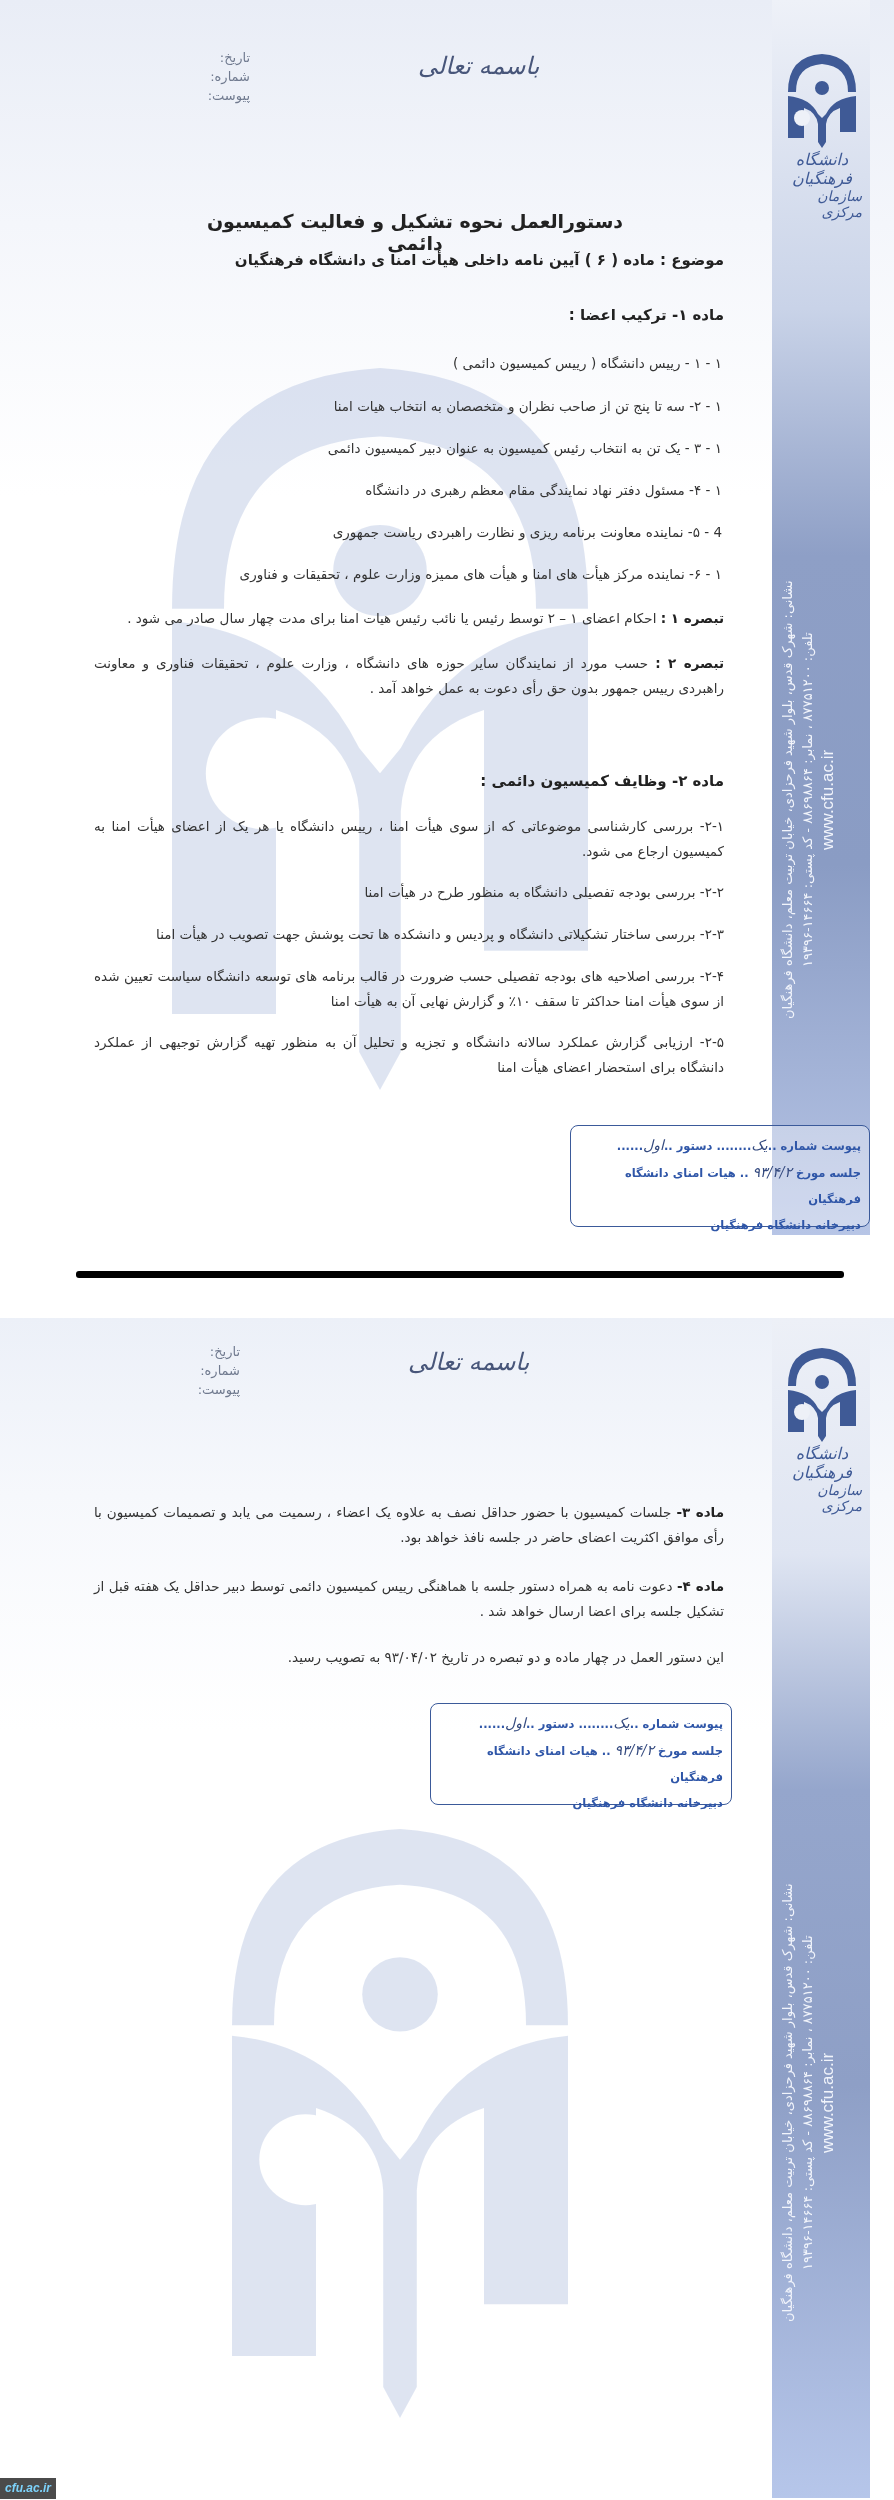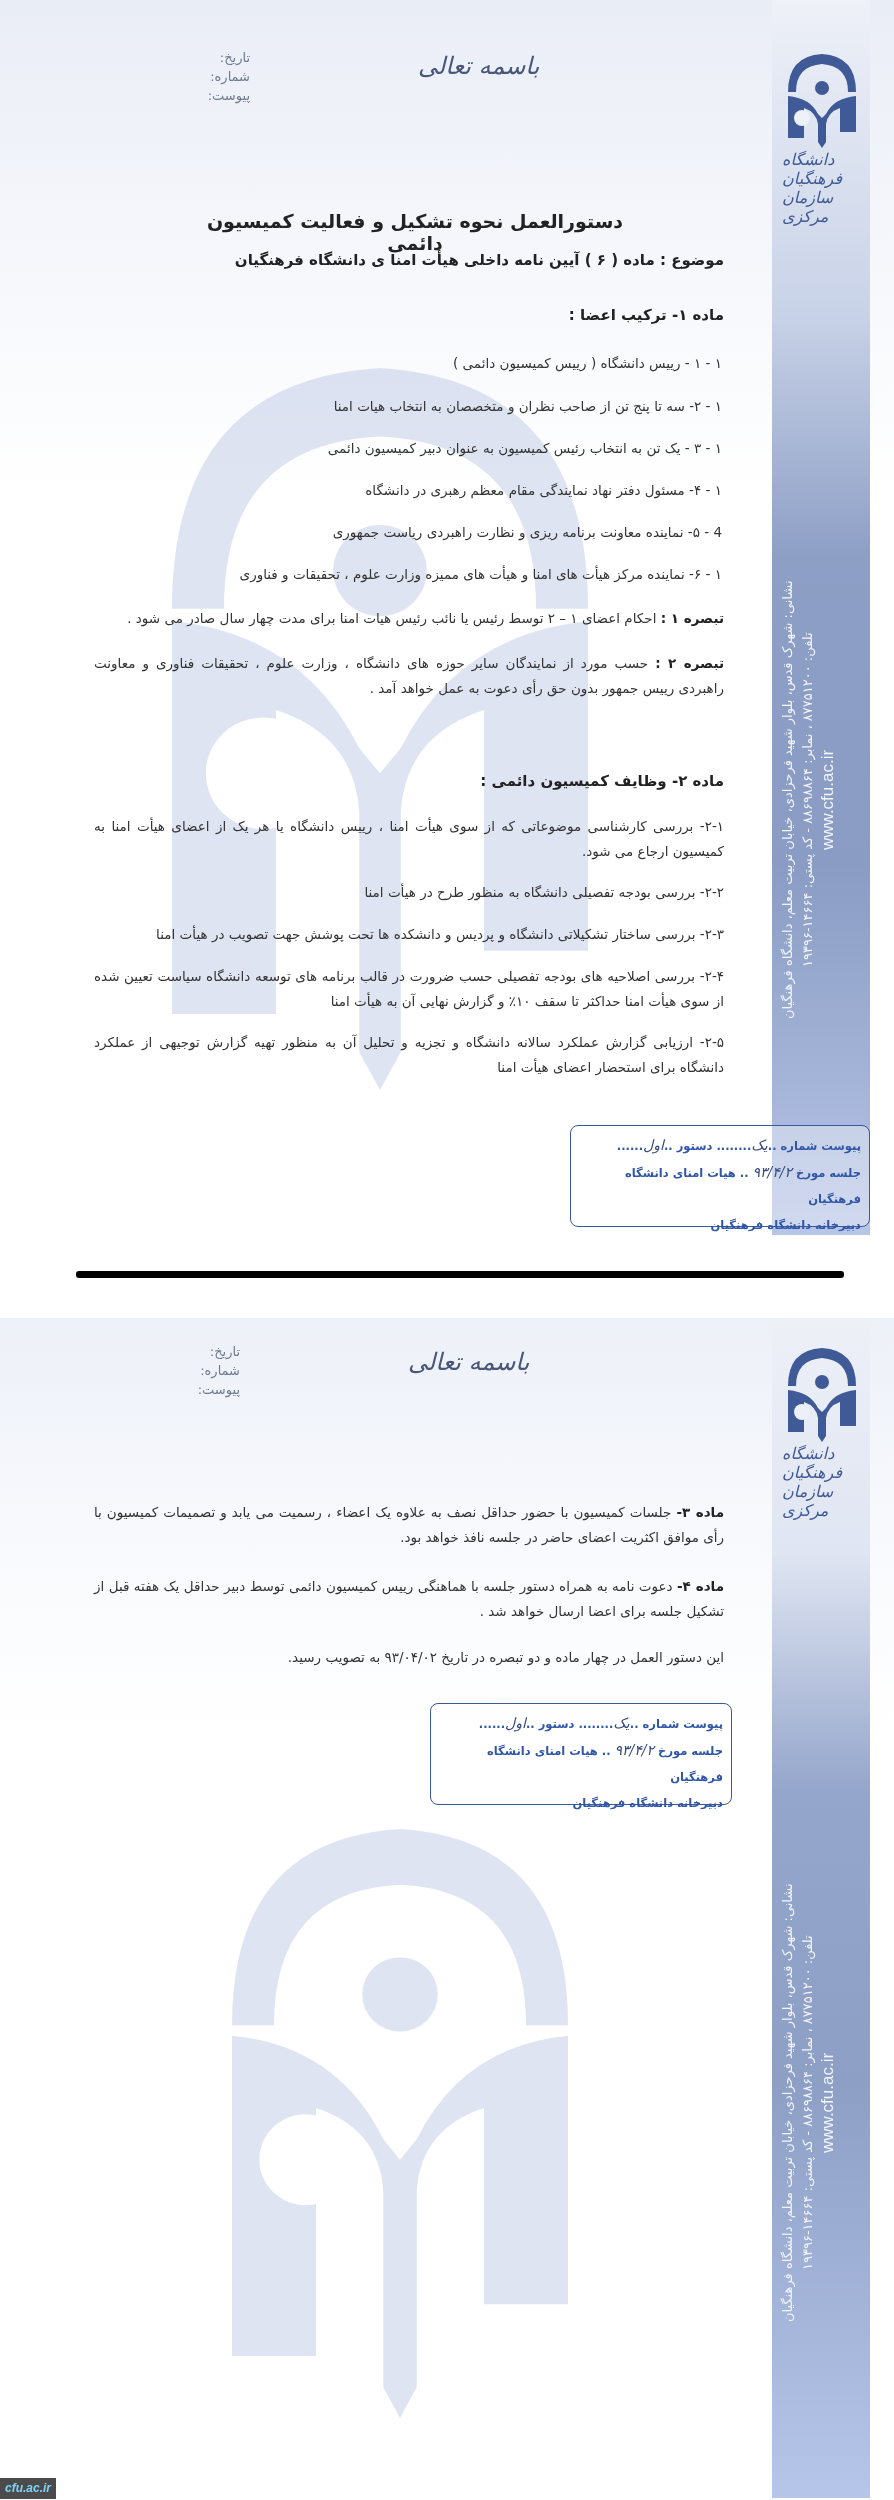--- a/index.html
+++ b/index.html
@@ -13,22 +13,22 @@
   .sidebar {
     position: absolute; right: 24px; width: 98px; top: 0;
     background: linear-gradient(180deg, #eef1f8 0%, #c9d3e8 25%, #8e9fc6 45%, #8a9cc4 70%, #b7c5e6 100%);
   }
   .page1 .sidebar { height: 1235px; }
   .page2 .sidebar { height: 1180px; background: linear-gradient(180deg, #edf0f7 0%, #dfe5f2 20%, #95a6cc 40%, #8e9fc6 65%, #b6c6ea 100%); }
 
   .logo { position: absolute; left: 10px; top: 52px; width: 80px; }
   .page2 .logo { top: 28px; }
   .logo svg { display: block; }
-  .logo-name { font-family: "DejaVu Serif", serif; color: #3f5a96; font-size: 16px; font-style: italic; text-align: left; margin-top: 2px; direction: rtl; }
-  .logo-sub { font-family: "DejaVu Serif", serif; color: #3f5a96; font-size: 16px; font-style: italic; text-align: left; direction: rtl; }
+  .logo-name { font-family: "DejaVu Serif", serif; color: #3f5a96; font-size: 16px; font-style: italic; text-align: center; margin-top: 2px; direction: rtl; }
+  .logo-sub { font-family: "DejaVu Serif", serif; color: #3f5a96; font-size: 14px; font-style: italic; text-align: right; direction: rtl; }
 
   .vert-address {
     position: absolute; left: 6px; width: 86px;
     writing-mode: vertical-rl; transform: rotate(180deg);
     color: #f1f4fb; direction: rtl; text-align: center;
     font-size: 13px; line-height: 20px;
   }
   .page1 .vert-address { top: 520px; height: 560px; }
   .page2 .vert-address { top: 505px; height: 560px; }
   .vert-address .web { font-family: "Liberation Sans", sans-serif; font-size: 17px; direction: ltr; }

